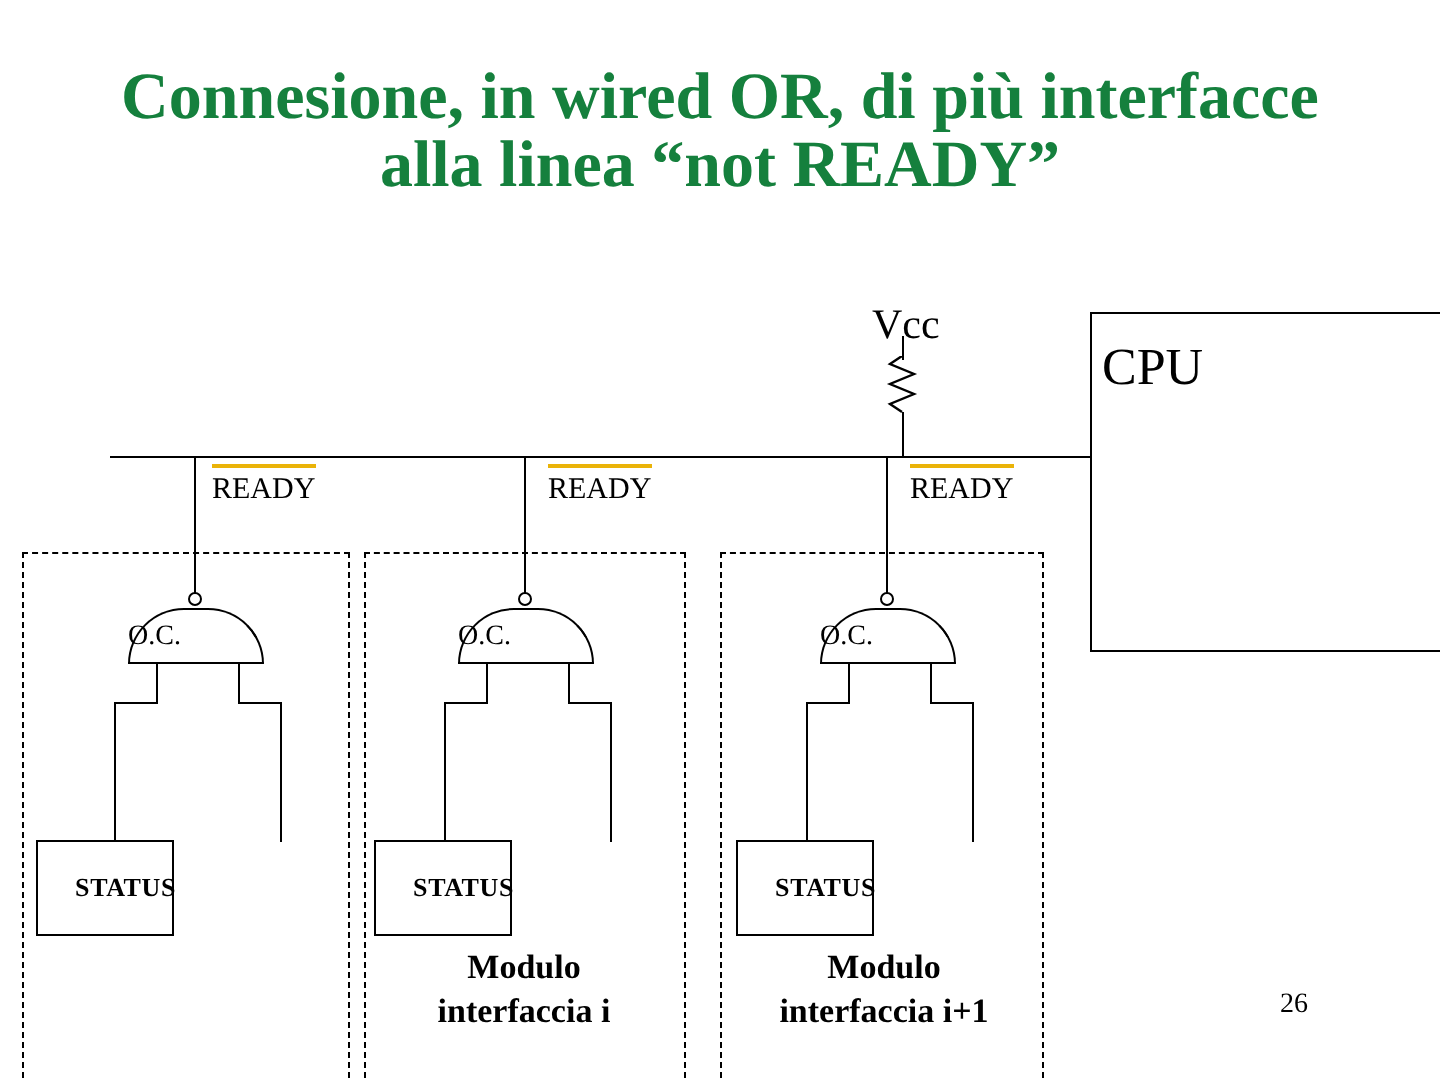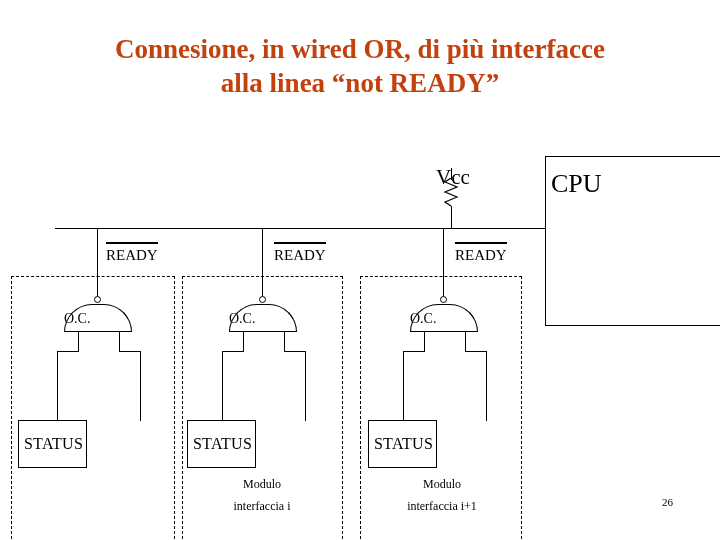--- a/index.html
+++ b/index.html
@@ -19,23 +19,23 @@
 
   
   #title {
     position: absolute;
     left: 20px;
     top: 32px;
     width: 680px;
     text-align: center;
     font-family: "Liberation Serif", "DejaVu Serif", serif;
     font-weight: bold;
-    font-size: 27px;
+    font-size: 33px;
     line-height: 34px;
-    color: #c2410c;
+    color: #15803d;
     white-space: pre-line;
   }
 
   
   .hline {
     position: absolute;
     background: #000000;
     height: 1px;
   }
   .vline {
@@ -51,21 +51,20 @@
   }
 
   
   #vcc-label {
     position: absolute;
     left: 436px;
     top: 150px;
     font-size: 21px;
     line-height: 24px;
     white-space: nowrap;
-    margin-top: 15px;
   }
 
   
   #cpu-box {
     position: absolute;
     left: 545px;
     top: 156px;
     width: 200px;
     height: 170px;
     border: 1px solid #000000;
@@ -80,23 +79,22 @@
     line-height: 24px;
     white-space: nowrap;
   }
 
   
   .ready-label {
     position: absolute;
     font-size: 15px;
     line-height: 18px;
     white-space: nowrap;
-    border-top: 2px solid #000000;
+    border-top: 2px solid #eab308;
     padding-top: 2px;
-    margin-top: 10px;
   }
 
   
   .oc-gate {
     position: absolute;
     width: 68px;
     height: 28px;
   }
   .oc-gate .body {
     position: absolute;
@@ -134,44 +132,45 @@
     width: 69px;
     height: 48px;
     border: 1px solid #000000;
     box-sizing: border-box;
   }
   .status-box .txt {
     position: absolute;
     left: 0;
     top: 15px;
     width: 69px;
-    text-align: center;
-    font-size: 16px;
+    text-align: right;
+    font-size: 13px;
     line-height: 16px;
     letter-spacing: 0.3px;
+    font-weight: bold;
   }
 
   
   .module-caption {
     position: absolute;
     width: 160px;
     text-align: center;
-    font-size: 12px;
+    font-size: 17px;
     line-height: 22px;
     white-space: pre-line;
+    font-weight: bold;
   }
 
   
   #page-number {
     position: absolute;
     left: 640px;
     top: 496px;
-    font-size: 11px;
+    font-size: 14px;
     line-height: 13px;
-    margin-left: 22px;
   }
 </style>
 </head>
 <body>
 
 <div id="slide">
 
   <div id="title">Connesione, in wired OR, di più interfacce
 alla linea “not READY”</div>
 

